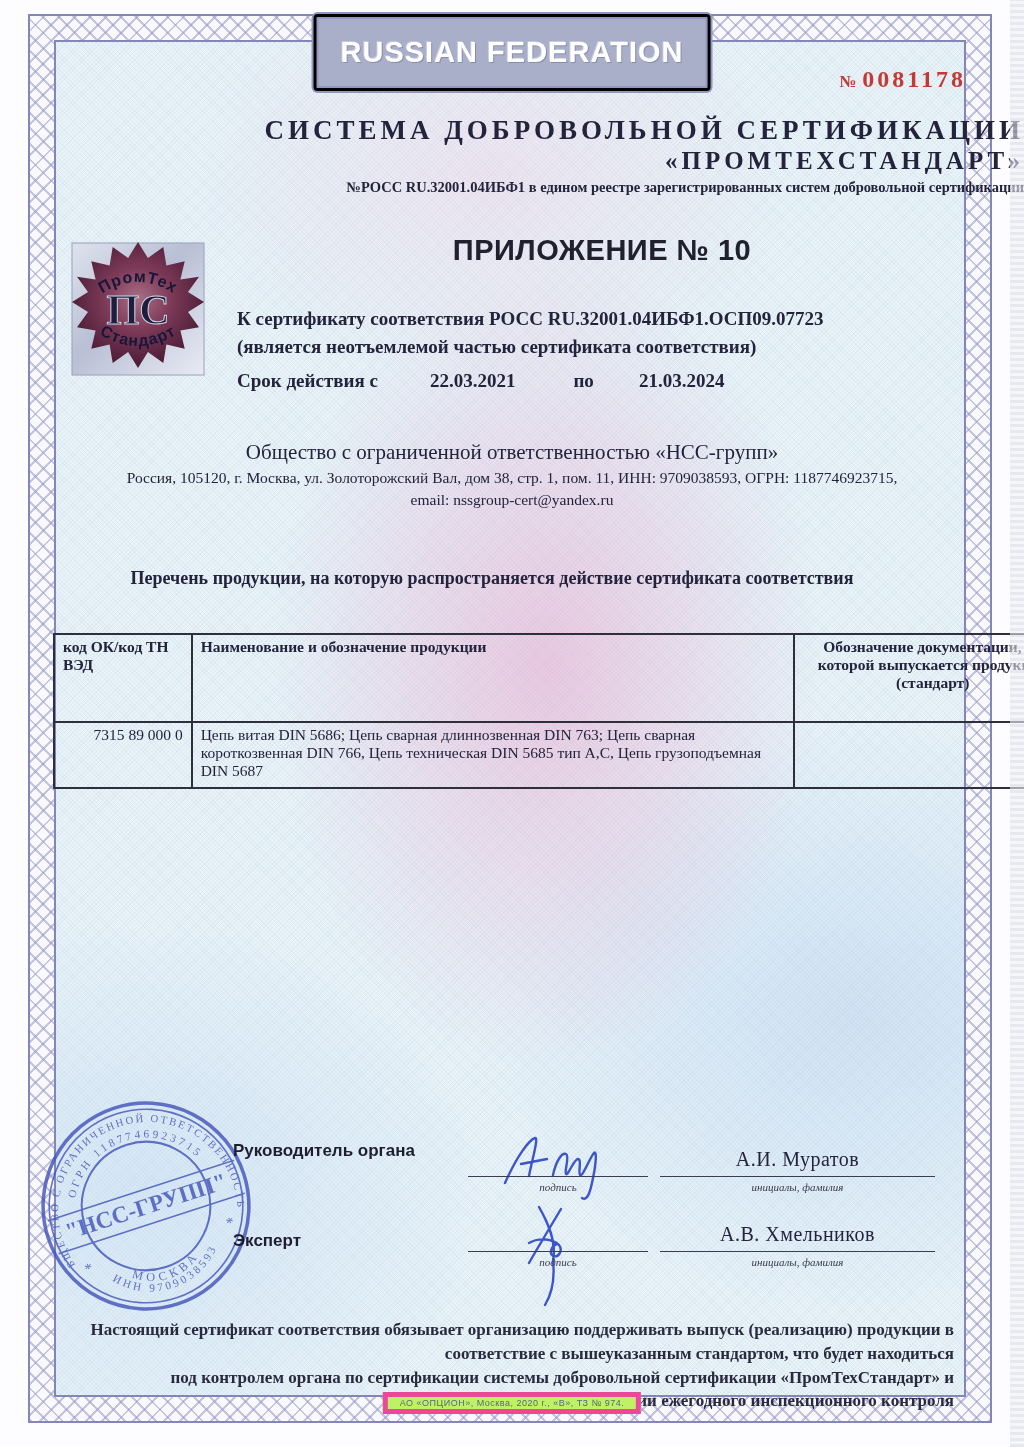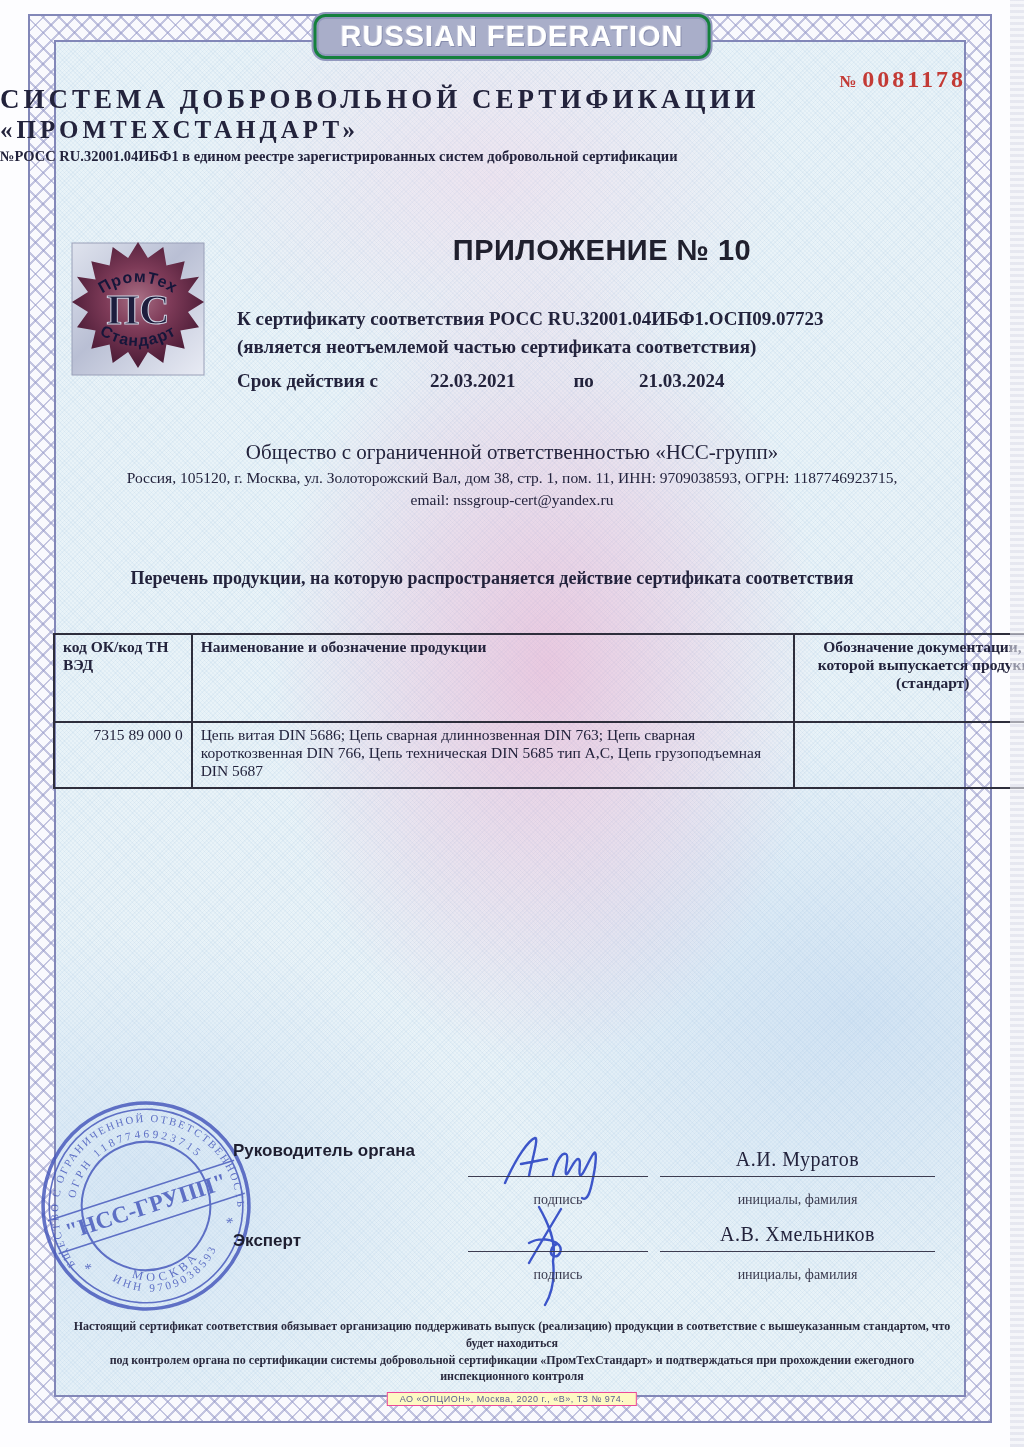--- a/index.html
+++ b/index.html
@@ -21,32 +21,32 @@
       radial-gradient(ellipse 420px 300px at 48% 10%, rgba(244,200,224,.35), rgba(244,200,224,0) 70%),
       radial-gradient(ellipse 520px 420px at 88% 72%, rgba(170,200,235,.38), rgba(170,200,235,0) 70%),
       radial-gradient(ellipse 480px 380px at 10% 85%, rgba(190,214,240,.45), rgba(190,214,240,0) 70%),
       repeating-linear-gradient(45deg, rgba(95,150,200,.07) 0 1px, transparent 1px 3px),
       repeating-linear-gradient(-45deg, rgba(95,150,200,.07) 0 1px, transparent 1px 3px);}
 
   .content{position:absolute;inset:0;}
 
   
   .banner{position:absolute;top:14px;left:50%;transform:translateX(-50%);
-    background:#a9aec9;border:3px solid #15803d;border-radius:12px;
+    background:#a9aec9;border:3px solid #000000;border-radius:4px;
     box-shadow:0 0 0 2px #9298bd, inset 0 0 0 2px #9298bd;
-    padding:3px 24px;z-index:5;}
+    padding:19px 24px;z-index:5;}
   .banner span{font-family:"Liberation Sans",sans-serif;font-weight:bold;font-size:29px;
     letter-spacing:1px;color:#ffffff;text-shadow:1px 1px 0 #878dad,-1px -1px 0 #c6c9dc;}
 
   .cert-no{position:absolute;top:66px;right:58px;color:#c33a35;
     font-family:"Liberation Serif",serif;font-weight:bold;z-index:4;}
   .cert-no .pref{font-size:17px;margin-right:6px;}
   .cert-no .val{font-size:24px;letter-spacing:3px;}
 
-  .t-center{left:0;right:0;text-align:left;position:absolute;}
+  .t-center{left:0;right:0;text-align:right;position:absolute;margin-top:31px;}
   .title1{top:84px;font-size:27px;font-weight:600;letter-spacing:4px;color:#23233c;}
   .title2{top:116px;font-size:25px;font-weight:600;letter-spacing:4px;color:#23233c;}
   .registry{top:148px;font-size:14.5px;font-weight:bold;color:#23233c;}
   .agency{top:166px;font-size:17px;font-weight:bold;color:#23233c;letter-spacing:.4px;}
 
   .logo{position:absolute;left:70px;top:240px;width:136px;height:138px;}
 
   .appendix-title{position:absolute;top:234px;left:250px;right:70px;text-align:center;
     font-family:"Liberation Sans",sans-serif;font-weight:bold;font-size:29px;color:#20202e;letter-spacing:.5px;}
   .certref1{position:absolute;left:237px;top:308px;font-size:19px;font-weight:600;color:#23233c;}
@@ -76,29 +76,29 @@
 
   .stamp{position:absolute;left:38px;top:1098px;width:216px;height:216px;transform:rotate(-18deg);opacity:.82;}
 
   .sig-label{position:absolute;font-family:"Liberation Sans",sans-serif;font-weight:bold;font-size:17px;color:#1e1e30;}
   .lbl-head{left:233px;top:1141px;} .lbl-exp{left:233px;top:1231px;}
   .sig1{position:absolute;left:495px;top:1128px;width:130px;height:75px;}
   .sig2{position:absolute;left:505px;top:1195px;width:100px;height:115px;}
   .uline{position:absolute;border-top:1.5px solid #3c3c50;text-align:center;}
   .l1a{left:468px;top:1176px;width:180px;} .l1b{left:660px;top:1176px;width:275px;}
   .l2a{left:468px;top:1251px;width:180px;} .l2b{left:660px;top:1251px;width:275px;}
-  .uline .cap{font-size:14px;color:#3a3a4e;display:inline-block;margin-top:15px;}
+  .uline .cap{font-size:11px;color:#3a3a4e;display:inline-block;margin-top:4px;font-style:italic;}
   .sig-name{position:absolute;text-align:center;font-size:20px;color:#23233c;letter-spacing:.5px;}
   .n1{left:660px;top:1148px;width:275px;} .n2{left:660px;top:1223px;width:275px;}
 
-  .footnote{position:absolute;left:70px;right:70px;top:1318px;text-align:center;
-    font-size:12px;font-weight:bold;color:#2a2a3e;line-height:1.4;}
+  .footnote{position:absolute;left:70px;right:70px;top:1318px;text-align:right;
+    font-size:17px;font-weight:bold;color:#2a2a3e;line-height:1.4;}
 
   .printer{position:absolute;top:1392px;left:50%;transform:translateX(-50%);
-    background:#fef9c3;border:1px solid #ec4899;padding:1px 12px;
+    background:#bef264;border:5px solid #ec4899;padding:1px 12px;
     font-family:"Liberation Sans",sans-serif;font-size:9px;color:#5d628e;letter-spacing:.5px;z-index:6;}
 
   .scan-edge{position:absolute;right:0;top:0;bottom:0;width:14px;
     background:repeating-linear-gradient(0deg,#d7d9e6 0 3px,#f0f1f6 3px 6px);opacity:.6;}
 </style>
 </head>
 <body>
 
 <div class="page">
   <div class="frame">

